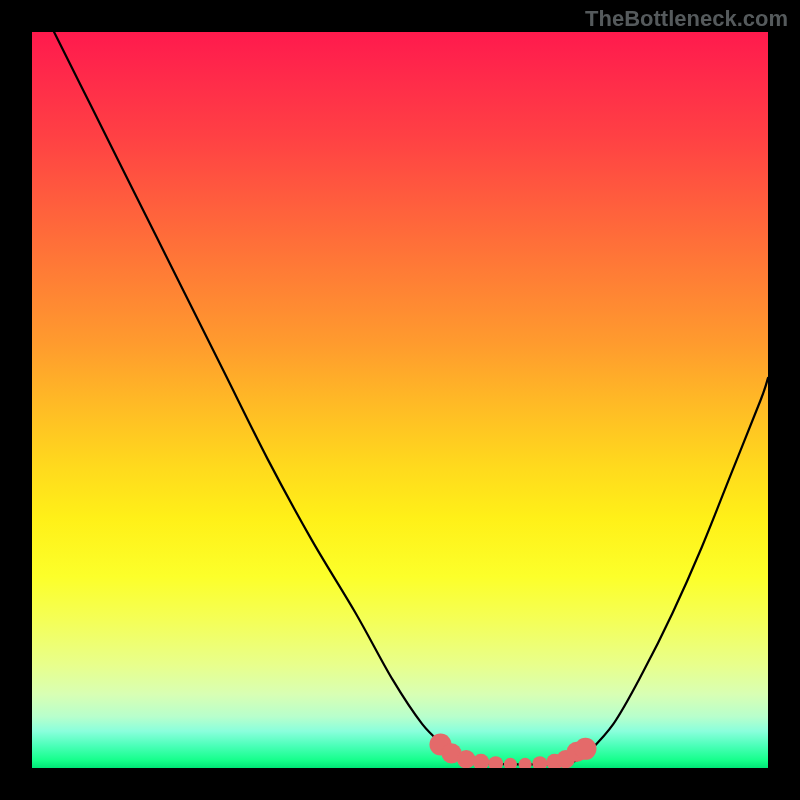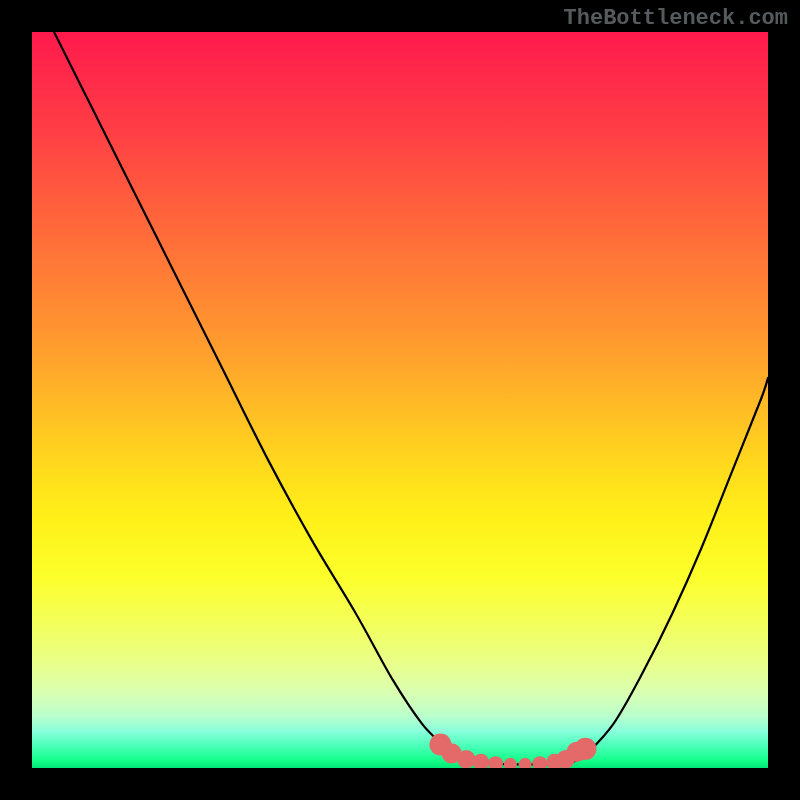--- a/index.html
+++ b/index.html
@@ -51,21 +51,21 @@
     );
   }
   svg.lines {
     position: absolute;
     inset: 0;
   }
   .watermark {
     position: absolute;
     top: 6px;
     right: 12px;
-    font-family: Liberation Mono, monospace;
+    font-family: Liberation Sans, sans-serif;
     font-size: 22px;
     font-weight: 600;
     color: #555a5c;
   }
 </style>
 </head>
 <body>
 
 <div class="frame">
   <div class="plot">

